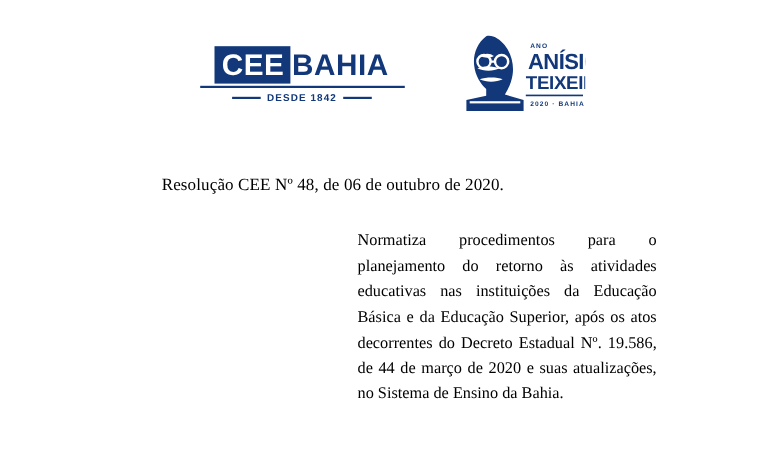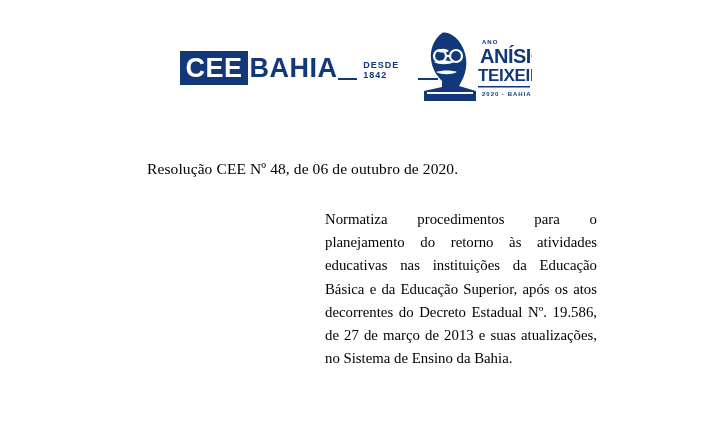--- a/index.html
+++ b/index.html
@@ -30,21 +30,21 @@
     height: 80px;
     display: flex;
     justify-content: center;
     align-items: center;
     gap: 34px;
   }
 
   
   .cee-logo {
     display: flex;
-    flex-direction: row;
+    flex-direction: column;
     align-items: center;
     width: 190px;
   }
   .cee-wordmark {
     display: flex;
     align-items: stretch;
     height: 34px;
   }
   .cee-box {
     background: #12387a;
@@ -76,21 +76,21 @@
     color: #12387a;
     font-family: "Liberation Sans", sans-serif;
     font-weight: bold;
     font-size: 10.5px;
     letter-spacing: 0.6px;
     margin-top: 3px;
   }
   .cee-since {
     margin-top: 4px;
     display: flex;
-    align-items: flex-end;
+    align-items: center;
     gap: 6px;
   }
   .cee-since .dash {
     width: 26px;
     height: 2px;
     background: #12387a;
   }
   .cee-since .since-text {
     color: #12387a;
     font-family: "Liberation Sans", sans-serif;
@@ -176,15 +176,15 @@
           <rect x="74" y="57" width="52" height="1.5" fill="#12387a"></rect>
           <text x="78" y="67" font-family="Liberation Sans, sans-serif" font-size="6" font-weight="bold" fill="#12387a" letter-spacing="1">2020 · BAHIA</text>
         </g>
       </svg>
     </div>
 
   </div>
 
   <div class="doc-title">Resolução CEE Nº 48, de 06 de outubro de 2020.</div>
 
-  <div class="ementa">Normatiza procedimentos para o planejamento do retorno às atividades educativas nas instituições da Educação Básica e da Educação Superior, após os atos decorrentes do Decreto Estadual Nº. 19.586, de 27 de março de 2013 e suas atualizações, no Sistema de Ensino da Bahia.</div>
+  <div class="ementa">Normatiza procedimentos para o planejamento do retorno às atividades educativas nas instituições da Educação Básica e da Educação Superior, após os atos decorrentes do Decreto Estadual Nº. 19.586, de 44 de março de 2020 e suas atualizações, no Sistema de Ensino da Bahia.</div>
 
 </div>
 
 </body></html>

